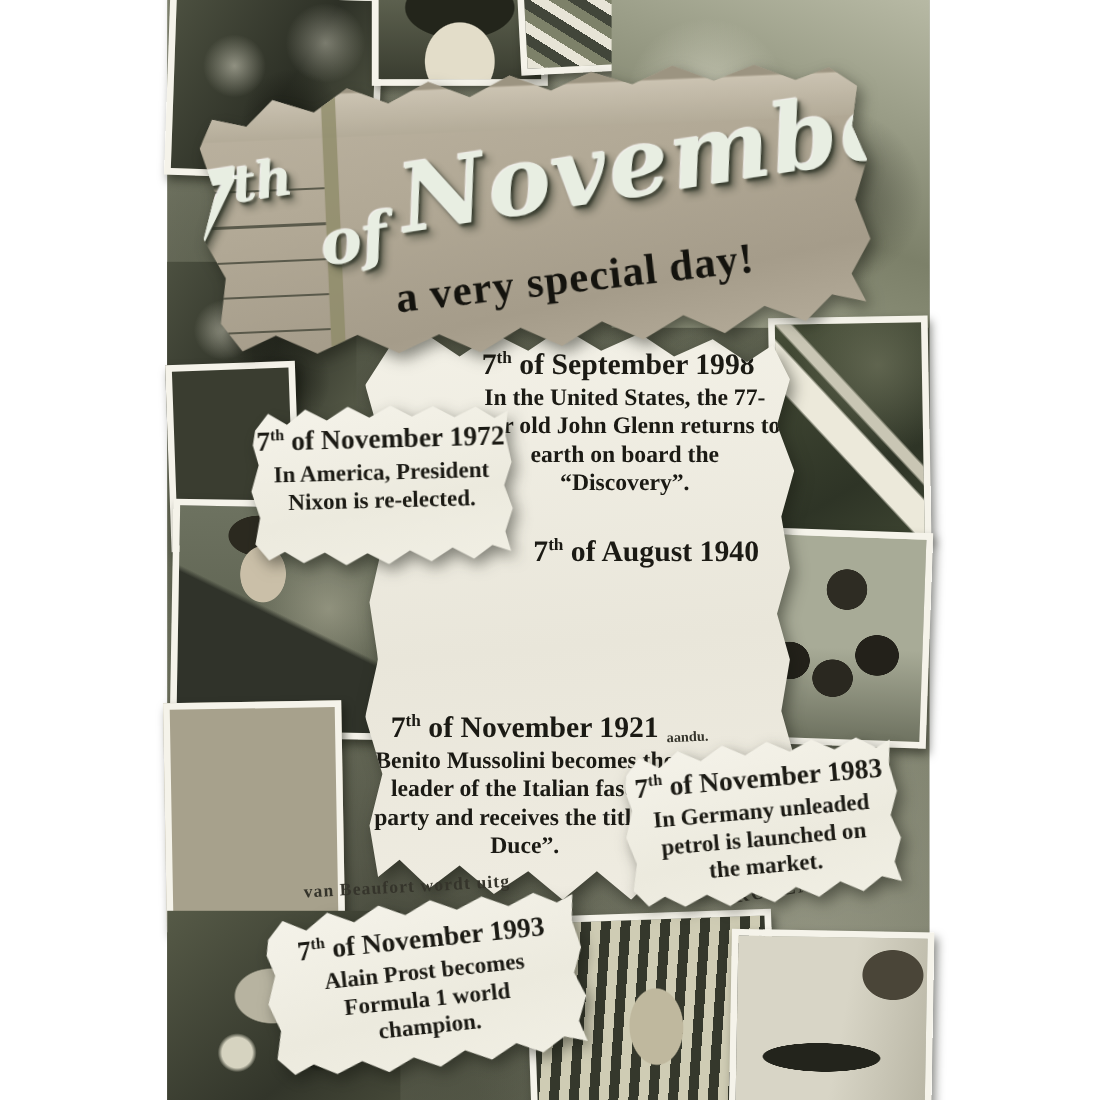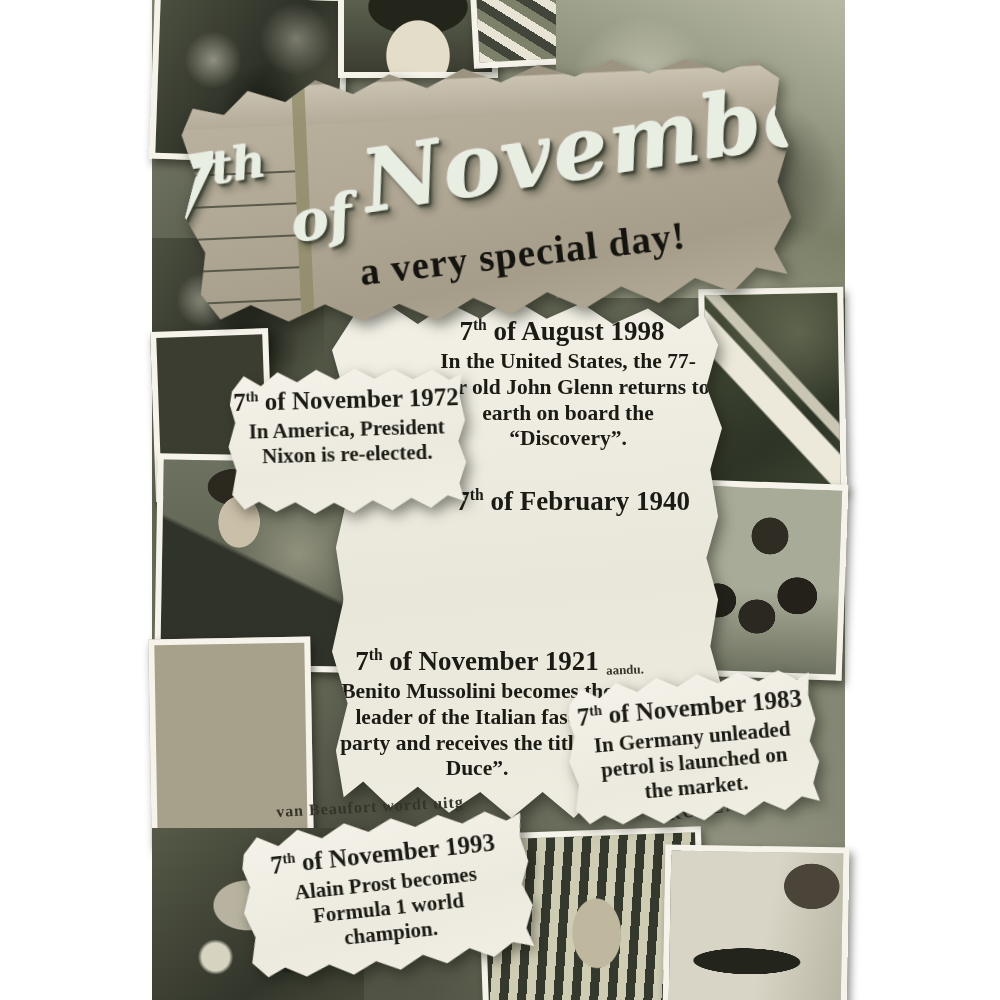--- a/index.html
+++ b/index.html
@@ -140,25 +140,25 @@
   </div>
 
   <div class="fragment" style="left:276px;top:798px;font-size:16px;transform:rotate(-3deg);letter-spacing:1px;">van Beaufort wordt uitg</div>
   <div class="fragment" style="left:286px;top:938px;font-size:15px;transform:rotate(-5deg);">en onze</div>
   <div class="fragment" style="left:668px;top:800px;font-size:17px;transform:rotate(-9deg);letter-spacing:2px;">ROUEN</div>
   <div class="fragment" style="left:606px;top:662px;font-size:13px;transform:rotate(-2deg);">aandu.</div>
 
   <div class="shadow-wrap" style="left:332px;top:298px;width:390px;height:520px;z-index:3;">
     <div class="torn paper-bg">
       <div class="ev" style="left:80px;top:18px;width:300px;">
-        <div class="ev-h"><span>7</span><sup>th</sup><span> of August 1998</span></div>
+        <div class="ev-h"><span>7</span><sup>th</sup><span> of September 1998</span></div>
         <div class="ev-b" style="width:288px;margin-left:12px;">In the United States, the 77-year old John Glenn returns to earth on board the “Discovery”.</div>
       </div>
       <div class="ev" style="left:16px;top:188px;width:356px;">
-        <div class="ev-h" style="text-align:right;padding-right:14px;"><span>7</span><sup>th</sup><span> of February 1940</span></div>
+        <div class="ev-h" style="text-align:right;padding-right:14px;"><span>7</span><sup>th</sup><span> of August 1940</span></div>
       </div>
       <div class="ev" style="left:0px;top:348px;width:290px;">
         <div class="ev-h"><span>7</span><sup>th</sup><span> of November 1921</span></div>
         <div class="ev-b">Benito Mussolini becomes the leader of the Italian fascist party and receives the title “Il Duce”.</div>
       </div>
     </div>
   </div>
 
   <div class="shadow-wrap" style="left:226px;top:366px;width:242px;height:150px;z-index:5;transform:rotate(-1.5deg);">
     <div class="torn clip-bg">

